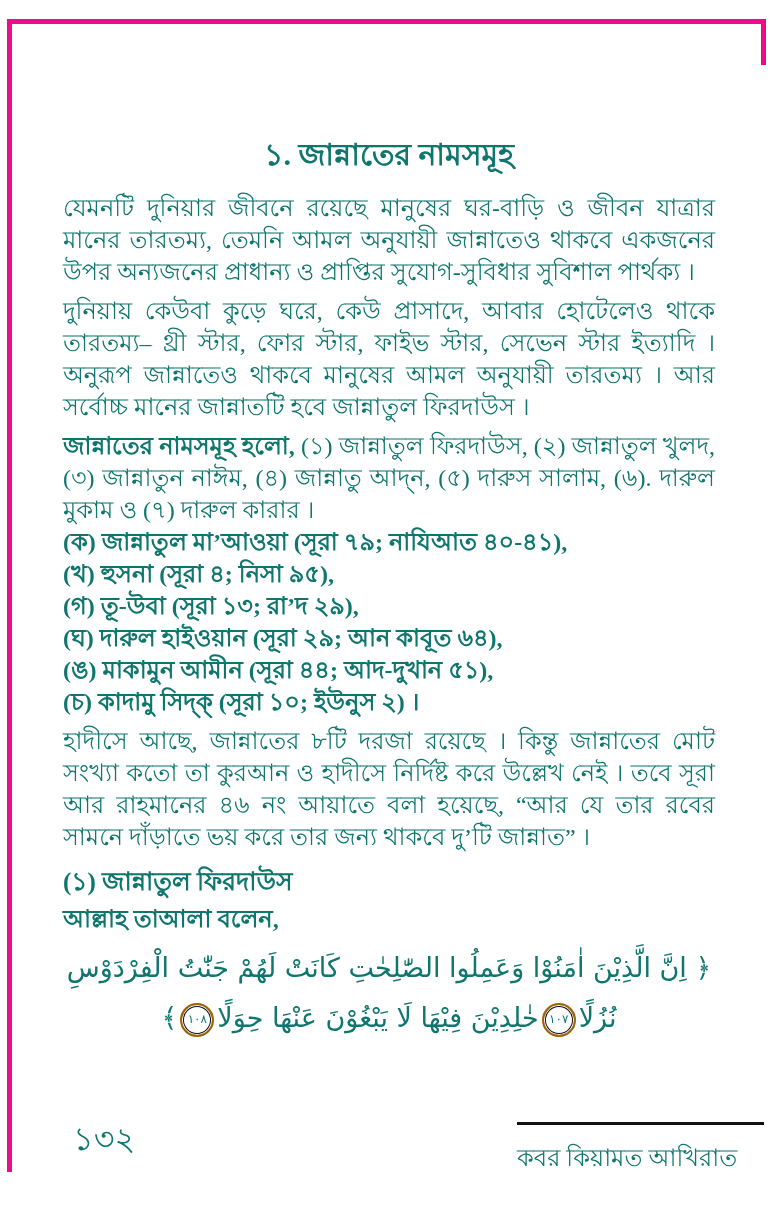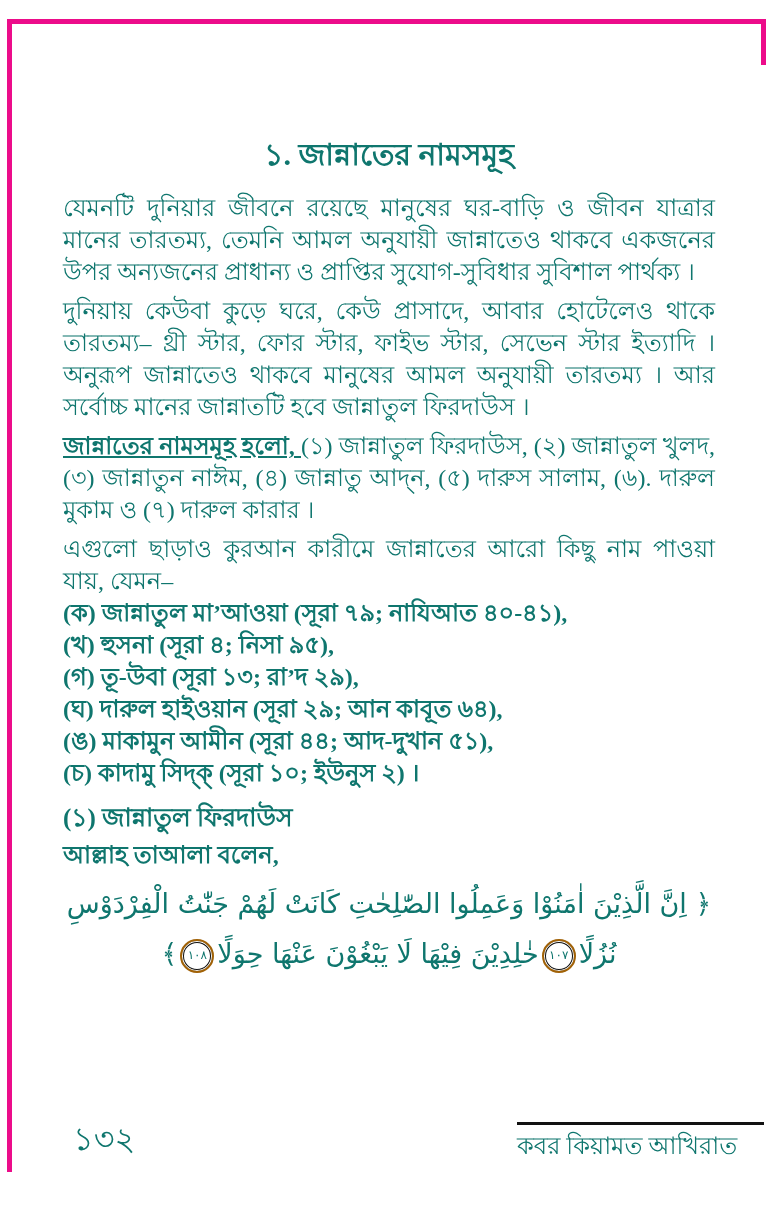--- a/index.html
+++ b/index.html
@@ -33,21 +33,21 @@
     text-align:center;
     font-size:30px;font-weight:bold;
     line-height:42px;
   }
   .para{
     margin-top:7px;
     font-size:24px;line-height:32px;
     text-align:justify;
   }
   .para.first{margin-top:16px;}
-  .bold{font-weight:bold;text-decoration:underline;}
+  .bold{font-weight:bold;}
   .list-item{
     font-size:24px;line-height:32px;
     text-align:left;
     font-weight:bold;
   }
   .section-heading{
     margin-top:12px;
     font-size:25px;font-weight:bold;line-height:34px;
   }
   .lead-in{
@@ -73,21 +73,21 @@
     margin:0 3px;
   }
   .page-number{
     position:absolute;left:73px;top:1102px;
     font-size:32px;
   }
   .footer-right{
     position:absolute;left:517px;top:1110px;
     width:247px;
     border-top:3px solid #111;
-    padding-top:2px;
+    padding-top:14px;
     font-size:24px;
   }
 </style>
 </head>
 <body>
 
 <div class="page">
 
   <div class="frame-l"></div>
   <div class="frame-stub"></div>
@@ -95,29 +95,29 @@
   <div class="content">
 
     <div class="title">১. জান্নাতের নামসমূহ</div>
 
     <div class="para first">যেমনটি দুনিয়ার জীবনে রয়েছে মানুষের ঘর-বাড়ি ও জীবন যাত্রার মানের তারতম্য, তেমনি আমল অনুযায়ী জান্নাতেও থাকবে একজনের উপর অন্যজনের প্রাধান্য ও প্রাপ্তির সুযোগ-সুবিধার সুবিশাল পার্থক্য ।</div>
 
     <div class="para">দুনিয়ায় কেউবা কুড়ে ঘরে, কেউ প্রাসাদে, আবার হোটেলেও থাকে তারতম্য– থ্রী স্টার, ফোর স্টার, ফাইভ স্টার, সেভেন স্টার ইত্যাদি । অনুরূপ জান্নাতেও থাকবে মানুষের আমল অনুযায়ী তারতম্য । আর সর্বোচ্চ মানের জান্নাতটি হবে জান্নাতুল ফিরদাউস ।</div>
 
     <div class="para"><span class="bold">জান্নাতের নামসমূহ হলো, </span><span>(১) জান্নাতুল ফিরদাউস, (২) জান্নাতুল খুলদ, (৩) জান্নাতুন নাঈম, (৪) জান্নাতু আদ্‌ন, (৫) দারুস সালাম, (৬). দারুল মুকাম ও (৭) দারুল কারার ।</span></div>
 
-    <div class="para">এগুলো ছাড়াও কুরআন কারীমে জান্নাতের আরো কিছু নাম পাওয়া যায়, যেমন–</div>
 
     <div class="list-item">(ক) জান্নাতুল মা’আওয়া (সূরা ৭৯; নাযিআত ৪০-৪১),</div>
     <div class="list-item">(খ) হুসনা (সূরা ৪; নিসা ৯৫),</div>
     <div class="list-item">(গ) তূ-উবা (সূরা ১৩; রা’দ ২৯),</div>
     <div class="list-item">(ঘ) দারুল হাইওয়ান (সূরা ২৯; আন কাবূত ৬৪),</div>
     <div class="list-item">(ঙ) মাকামুন আমীন (সূরা ৪৪; আদ-দুখান ৫১),</div>
     <div class="list-item">(চ) কাদামু সিদ্‌ক্ (সূরা ১০; ইউনুস ২) ।</div>
 
+    <div class="para">হাদীসে আছে, জান্নাতের ৮টি দরজা রয়েছে । কিন্তু জান্নাতের মোট সংখ্যা কতো তা কুরআন ও হাদীসে নির্দিষ্ট করে উল্লেখ নেই । তবে সূরা আর রাহমানের ৪৬ নং আয়াতে বলা হয়েছে, “আর যে তার রবের সামনে দাঁড়াতে ভয় করে তার জন্য থাকবে দু’টি জান্নাত” ।</div>
 
     <div class="section-heading">(১) জান্নাতুল ফিরদাউস</div>
 
     <div class="lead-in">আল্লাহ তাআলা বলেন,</div>
 
     <div class="arabic">
       <div>﴿ اِنَّ الَّذِيْنَ اٰمَنُوْا وَعَمِلُوا الصّٰلِحٰتِ كَانَتْ لَهُمْ جَنّٰتُ الْفِرْدَوْسِ</div>
       <div><span>نُزُلًا</span><span class="ayah-medallion">١٠٧</span><span>خٰلِدِيْنَ فِيْهَا لَا يَبْغُوْنَ عَنْهَا حِوَلًا</span><span class="ayah-medallion">١٠٨</span><span>﴾</span></div>
     </div>
 

